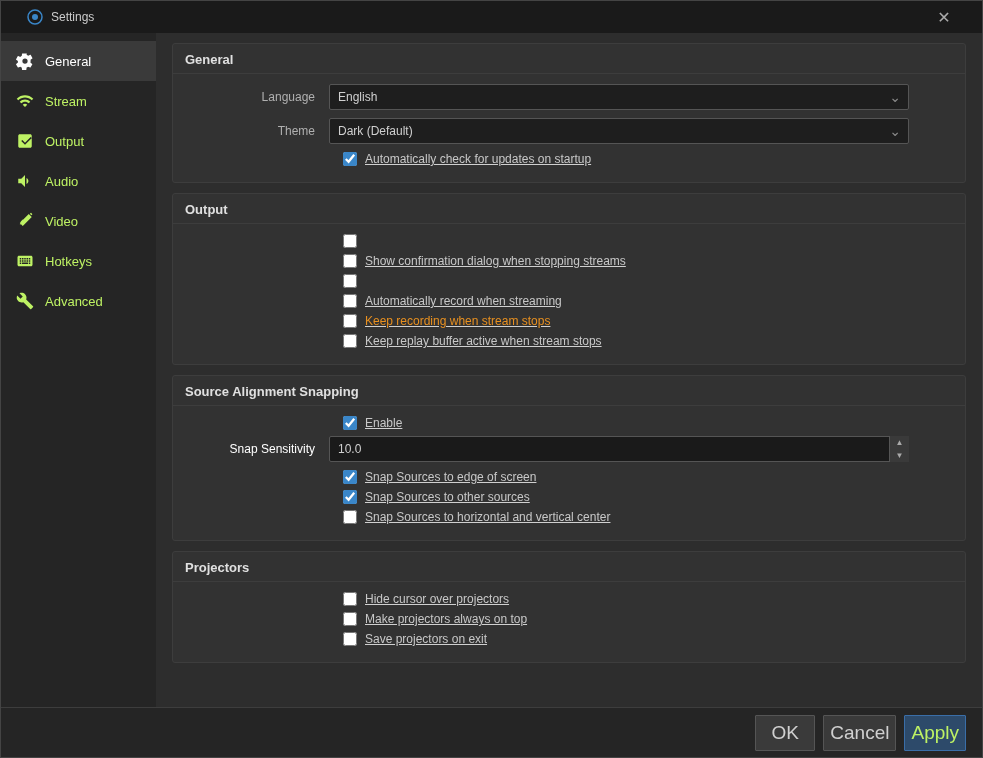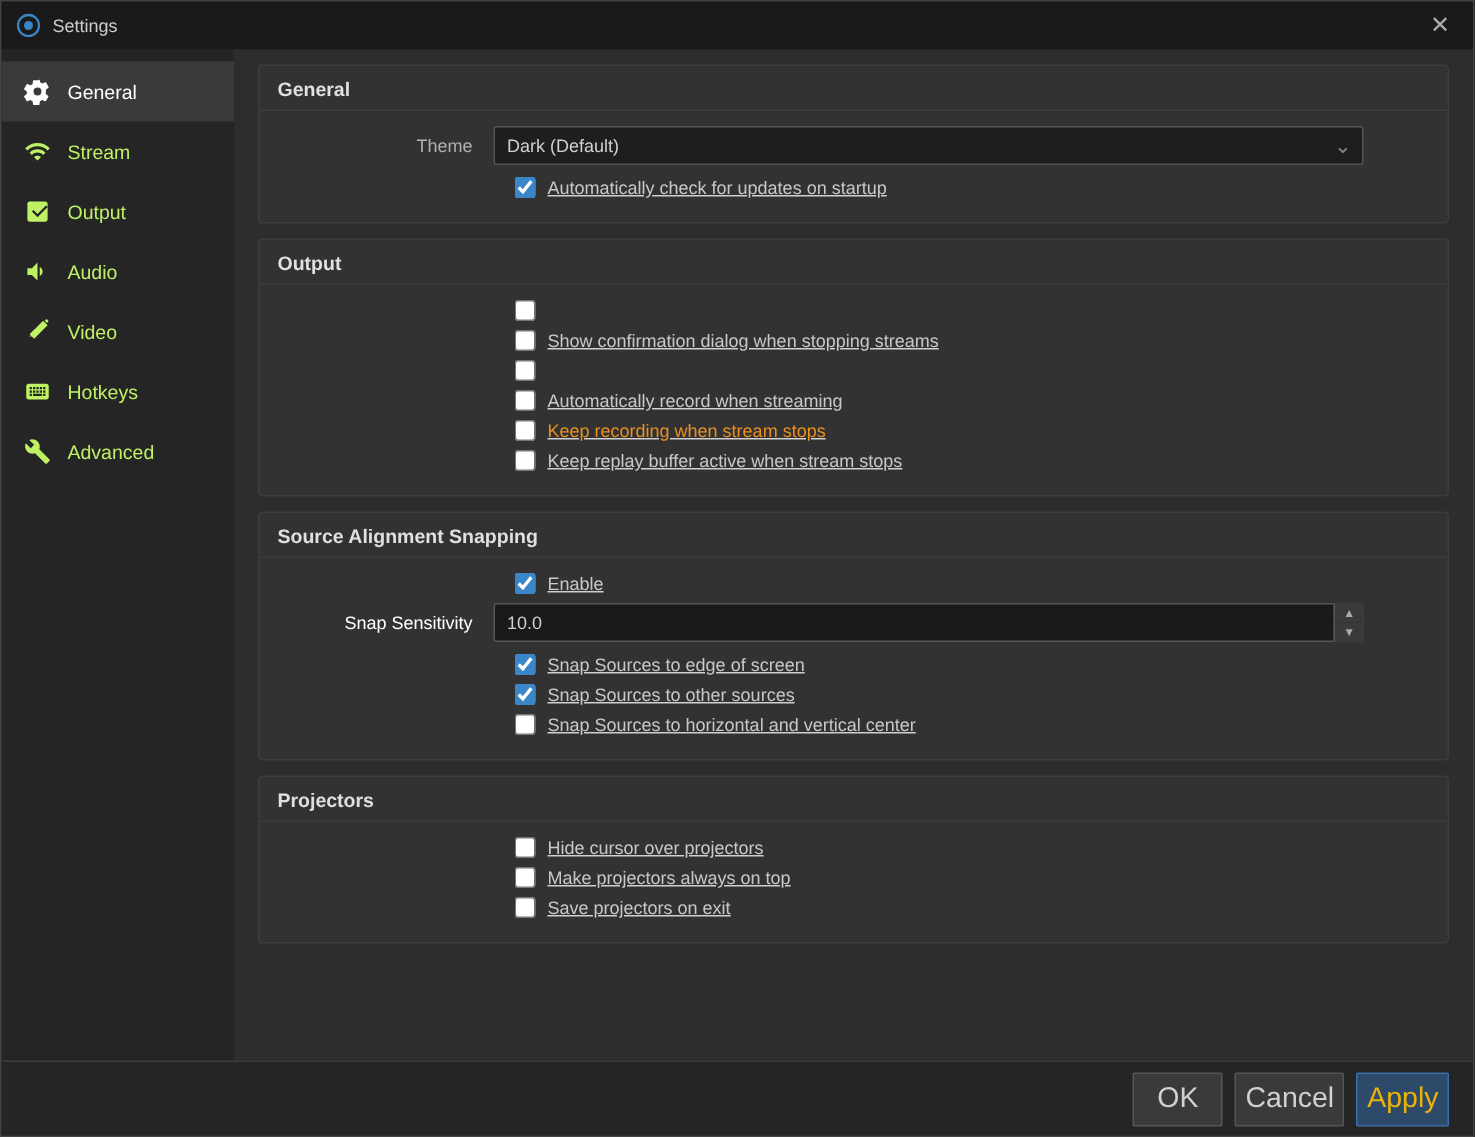--- a/index.html
+++ b/index.html
@@ -18,21 +18,21 @@
       background: #2d2d2d;
       border: 1px solid #444;
       display: flex;
       flex-direction: column;
     }
     .title-bar {
       background: #1a1a1a;
       height: 32px;
       display: flex;
       align-items: center;
-      padding: 0 10px;
+      padding: 0 26px;
       justify-content: space-between;
       flex-shrink: 0;
     }
     .title-bar-left {
       display: flex;
       align-items: center;
       gap: 8px;
     }
     .title-bar-icon {
       width: 16px;
@@ -243,21 +243,21 @@
       border-radius: 1px;
       background: #3a3a3a;
       color: #d0d0d0;
       font-size: 19px;
       cursor: pointer;
       min-width: 60px;
     }
     .footer-btn.primary {
       background: #2d4a6a;
       border-color: #3a6ea8;
-      color: #eab308;
+      color: #bef264;
     }
 
     
     svg { fill: currentColor; }
   </style>
 </head>
 <body>
 
 <div class="window">
 
@@ -339,20 +339,28 @@
         <span>Advanced</span>
       </div>
     </div>
 
     <div class="main">
 
       <div class="section">
         <div class="section-title">General</div>
         <div class="section-body">
 
+          <div class="form-row">
+            <span class="form-label">Language</span>
+            <div class="select-wrapper form-control">
+              <select class="styled-select">
+                <option>English</option>
+              </select>
+            </div>
+          </div>
 
           <div class="form-row">
             <span class="form-label">Theme</span>
             <div class="select-wrapper form-control">
               <select class="styled-select">
                 <option>Dark (Default)</option>
               </select>
             </div>
           </div>
 

